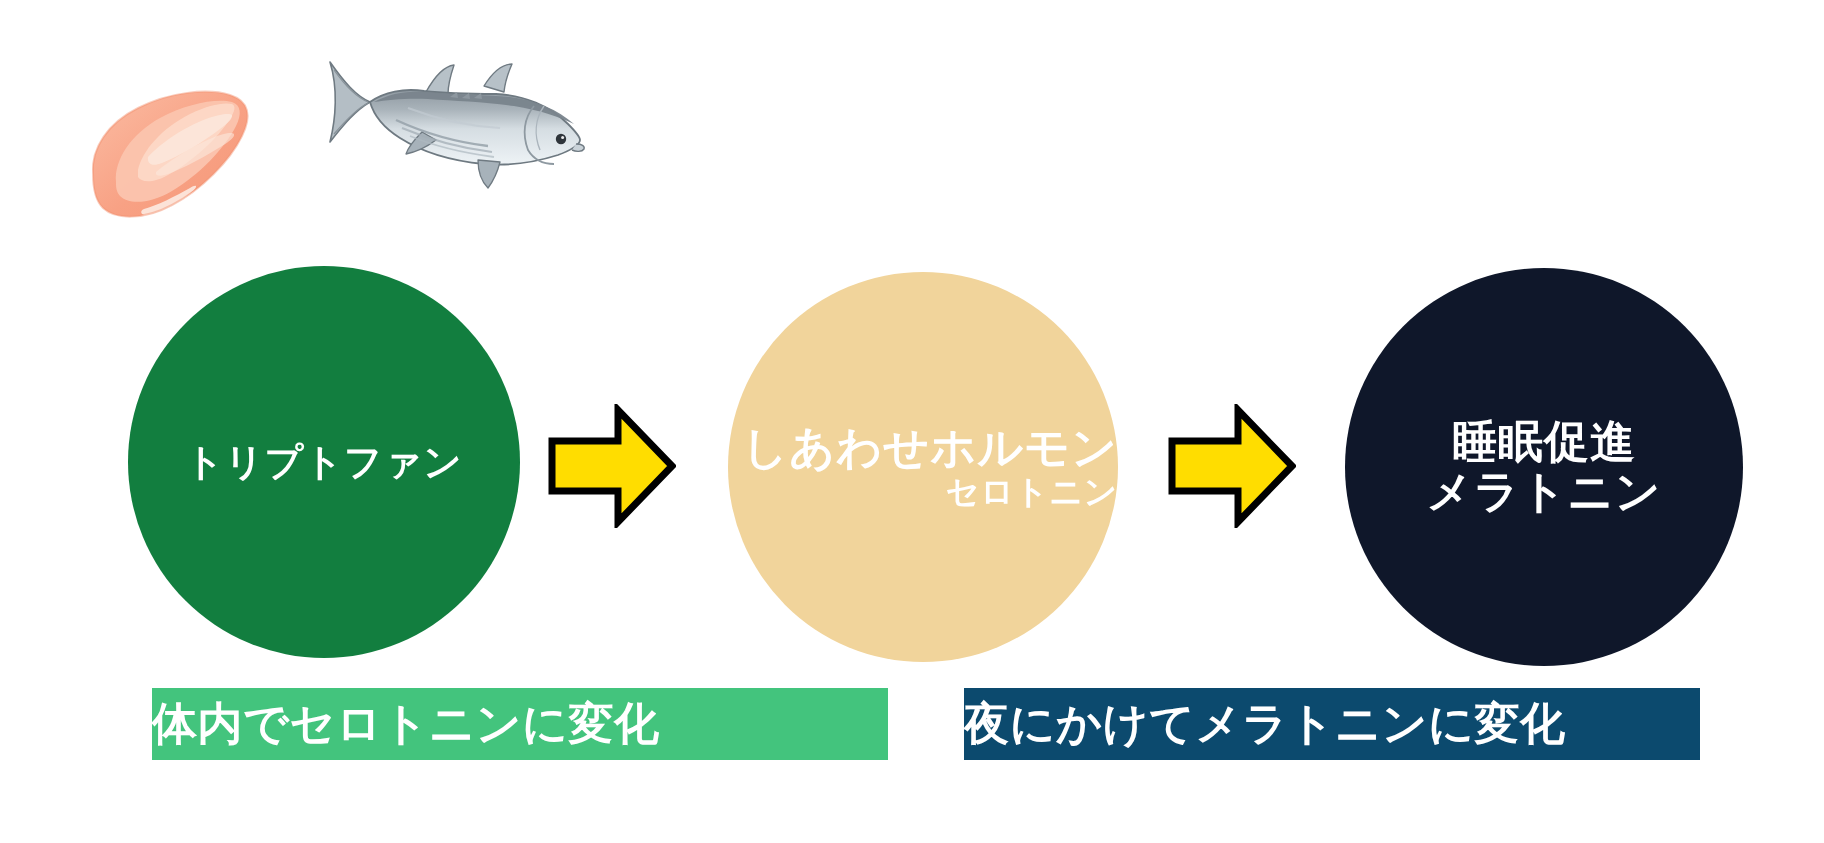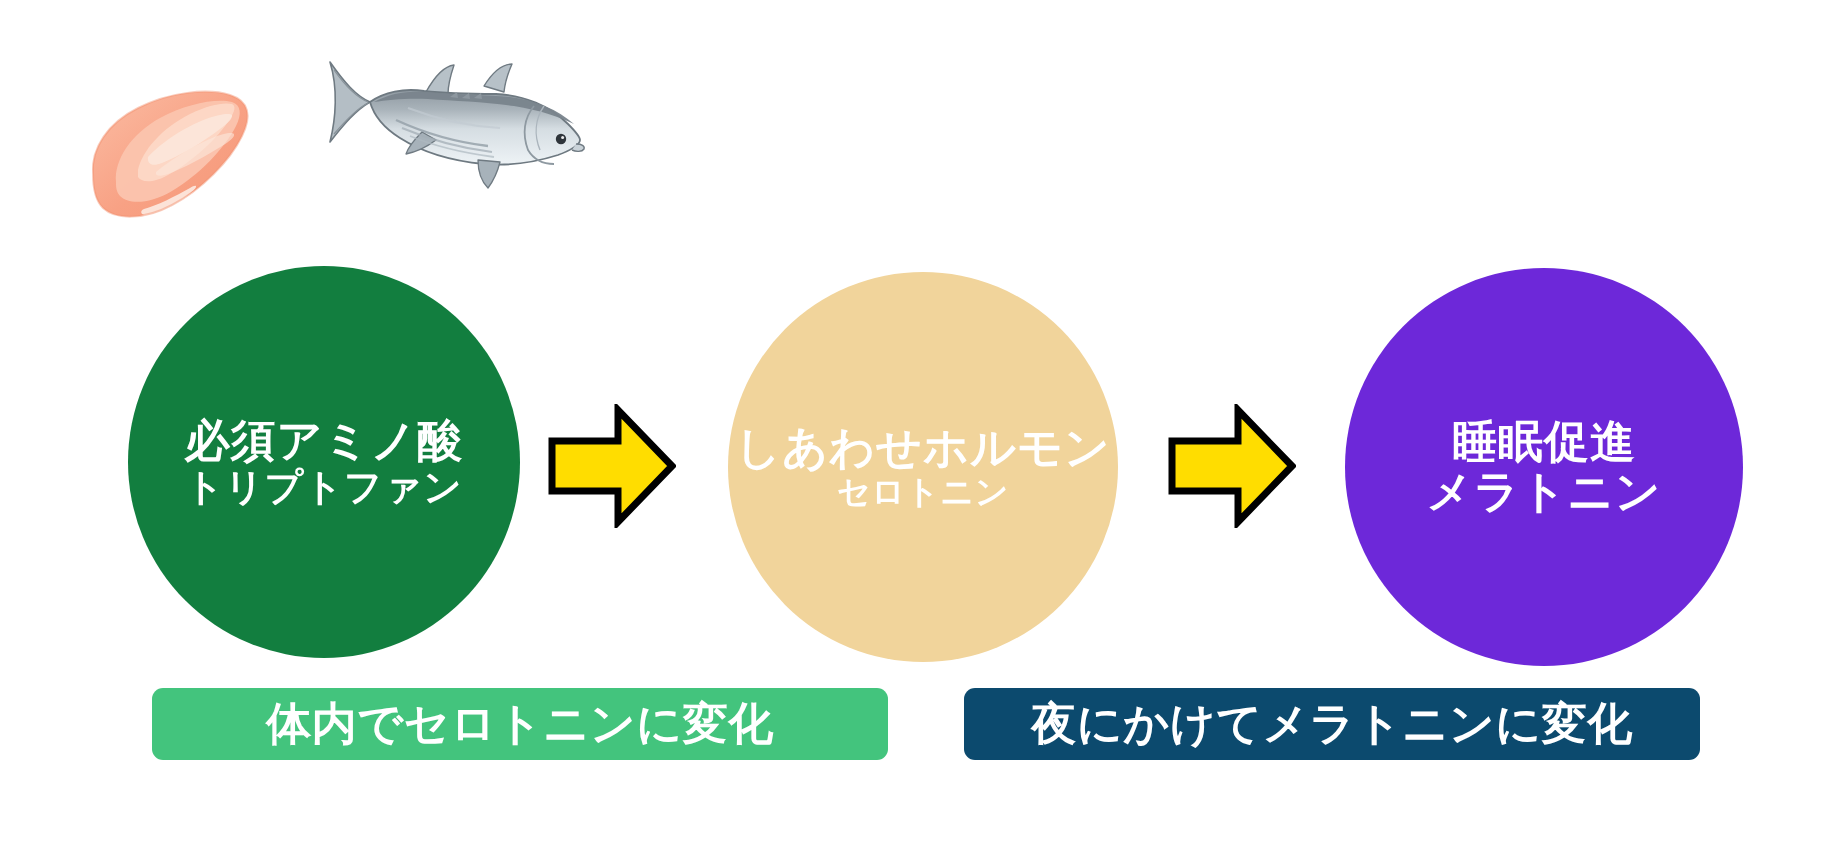--- a/index.html
+++ b/index.html
@@ -35,42 +35,41 @@
     white-space:nowrap;
     line-height:1.12;
     letter-spacing:.02em;
     text-align:center;
   }
 
   #node-tryptophan{left:128px;top:266px;width:392px;height:392px;background:#127E3F;}
   #node-tryptophan .l1{font-size:45px;}
   #node-tryptophan .l2{font-size:38px;text-align:right;}
 
-  #node-serotonin{left:728px;top:272px;width:390px;height:390px;background:#F1D49B;}
+  #node-serotonin{left:728px;top:272px;width:390px;height:390px;background:#F1D49B;align-items:flex-end;}
   #node-serotonin .l1{font-size:45px;}
   #node-serotonin .l2{font-size:33px;}
 
-  #node-melatonin{left:1345px;top:268px;width:398px;height:398px;background:#6d28d9;}
+  #node-melatonin{left:1345px;top:268px;width:398px;height:398px;background:#0f172a;}
   #node-melatonin .l1{font-size:45px;}
   #node-melatonin .l2{font-size:45px;text-align:right;}
 
   
   #node-serotonin .l1{position:relative;left:0;}
 
   
   .arrow{position:absolute;}
 
   
   .bar{
     position:absolute;
     display:flex;
     align-items:center;
-    justify-content:center;
+    justify-content:flex-start;
     box-sizing:border-box;
-    border-radius:11px;
   }
   .bar span{
     color:#ffffff;
     font-weight:700;
     font-size:45px;
     white-space:nowrap;
     letter-spacing:.01em;
     line-height:1;
   }
   #bar-serotonin{left:152px;top:688px;width:736px;height:72px;background:#43C47D;}
@@ -151,21 +150,20 @@
 
       <path d="M258 104 C264 104 267 106 266 109 C264 112 258 112 254 110" fill="#C9D2D8" stroke="#6F7A82" stroke-width="1.4" stroke-linejoin="round"></path>
 
       <path d="M132 57 l7 -5 l1 6 z" fill="#8D979F"></path>
       <path d="M144 58 l7 -5 l1 6 z" fill="#8D979F"></path>
       <path d="M156 58 l7 -5 l1 6 z" fill="#8D979F"></path>
     </svg>
   </div>
 
   <div class="node" id="node-tryptophan">
-    <div class="line l1">必須アミノ酸</div>
     <div class="line l2">トリプトファン</div>
   </div>
 
   <div class="arrow" style="left:548px;top:404px;width:128px;height:124px;">
     <svg width="128" height="124" viewBox="0 0 128 124" xmlns="http://www.w3.org/2000/svg">
       <polygon points="4,37 70,37 70,6 124,62 70,118 70,87 4,87" fill="#FFDD00" stroke="#000000" stroke-width="7" stroke-linejoin="miter"></polygon>
     </svg>
   </div>
 
   <div class="node" id="node-serotonin">

